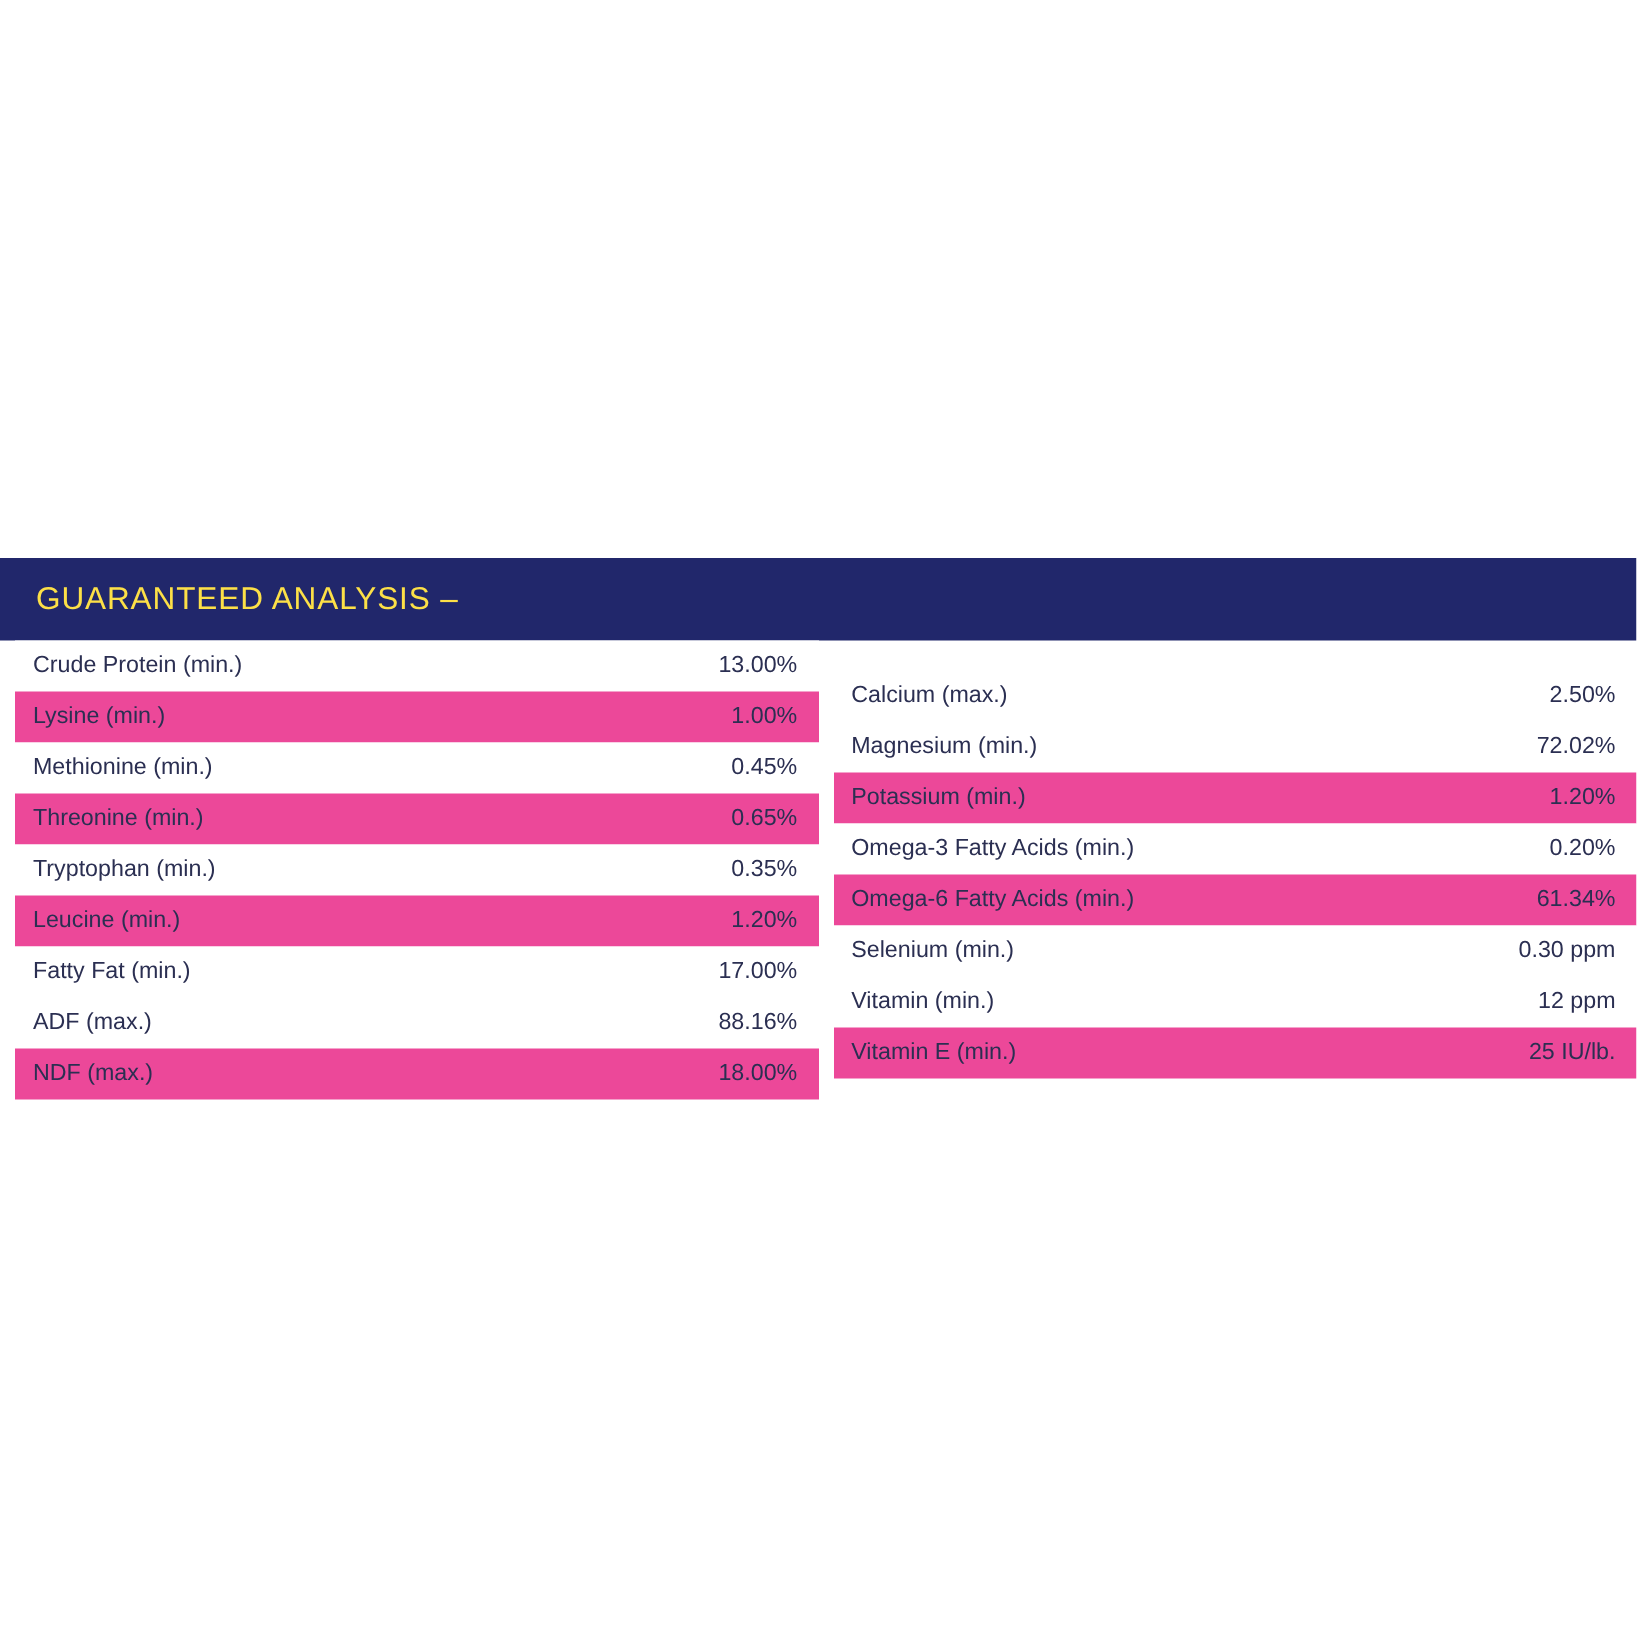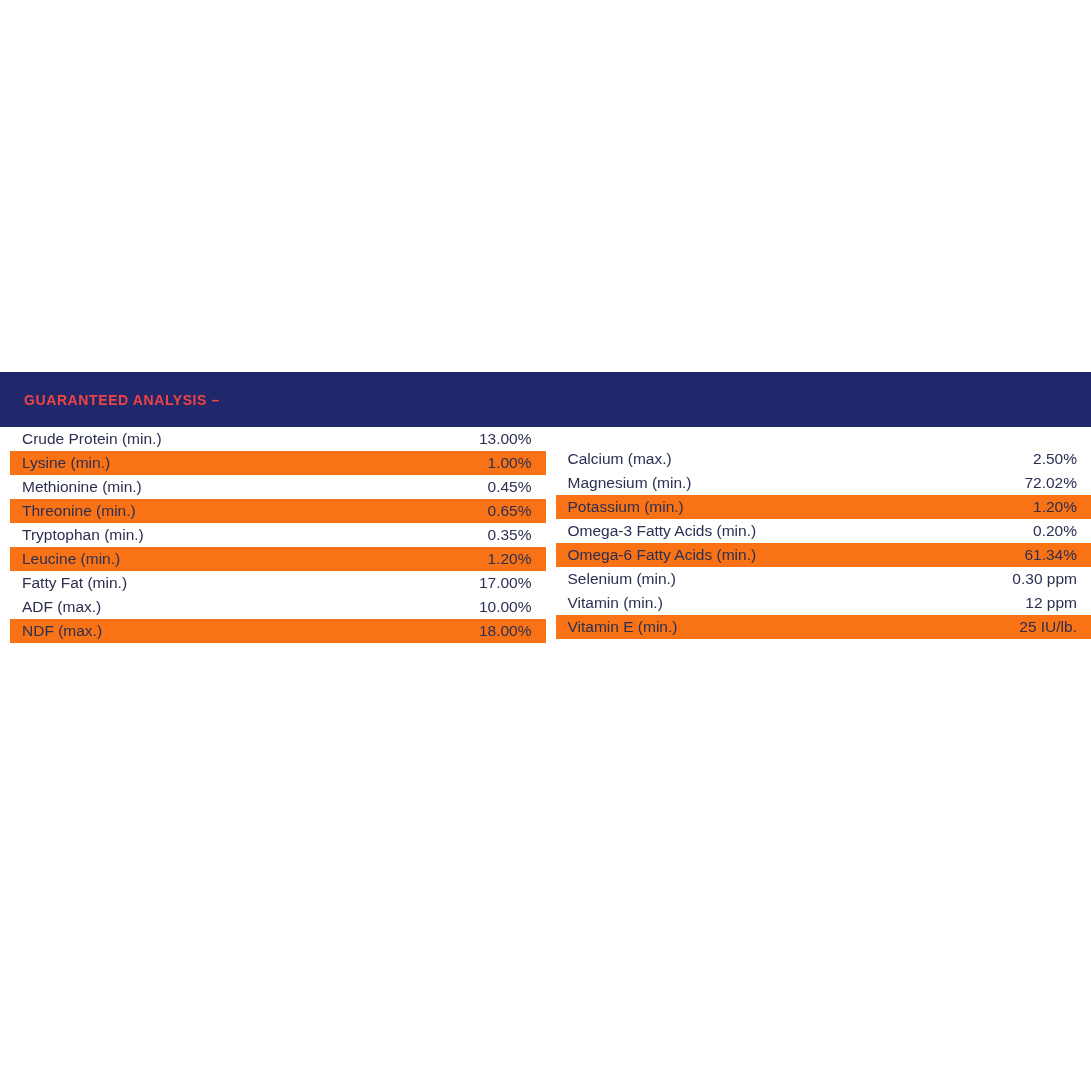--- a/index.html
+++ b/index.html
@@ -25,24 +25,24 @@
   .panel-header {
     background: #21276b;
     color: #ffffff;
     height: 55px;
     display: flex;
     align-items: center;
     padding: 0 0 0 24px;
     box-sizing: border-box;
   }
   .panel-header-title {
-    font-size: 14px;
-    font-weight: bold;
+    font-size: 21px;
+    font-weight: normal;
     letter-spacing: 0.6px;
-    color: #ef4444;
+    color: #fde047;
     white-space: nowrap;
   }
 
   .columns {
     display: flex;
     width: 1091px;
     align-items: flex-start;
   }
   .col {
     width: 545.5px;
@@ -55,31 +55,31 @@
   .col-right {
     padding-left: 10px;
     padding-right: 0;
     margin-top: 20px;
   }
 
   .row {
     display: flex;
     justify-content: space-between;
     align-items: center;
-    height: 24px;
+    height: 34px;
     box-sizing: border-box;
     padding: 0 14px 0 12px;
     font-size: 15.5px;
     color: #2b2f52;
   }
   .row.odd {
     background: #ffffff;
   }
   .row.even {
-    background: #f97316;
+    background: #ec4899;
   }
   .row .label {
     white-space: nowrap;
   }
   .row .value {
     white-space: nowrap;
     text-align: right;
   }
 </style>
 </head>
@@ -116,21 +116,21 @@
         <div class="row even">
           <span class="label">Leucine (min.)</span>
           <span class="value">1.20%</span>
         </div>
         <div class="row odd">
           <span class="label">Fatty Fat (min.)</span>
           <span class="value">17.00%</span>
         </div>
         <div class="row odd">
           <span class="label">ADF (max.)</span>
-          <span class="value">10.00%</span>
+          <span class="value">88.16%</span>
         </div>
         <div class="row even">
           <span class="label">NDF (max.)</span>
           <span class="value">18.00%</span>
         </div>
       </div>
     <div class="col col-right" id="col-right">
         <div class="row odd">
           <span class="label">Calcium (max.)</span>
           <span class="value">2.50%</span>

